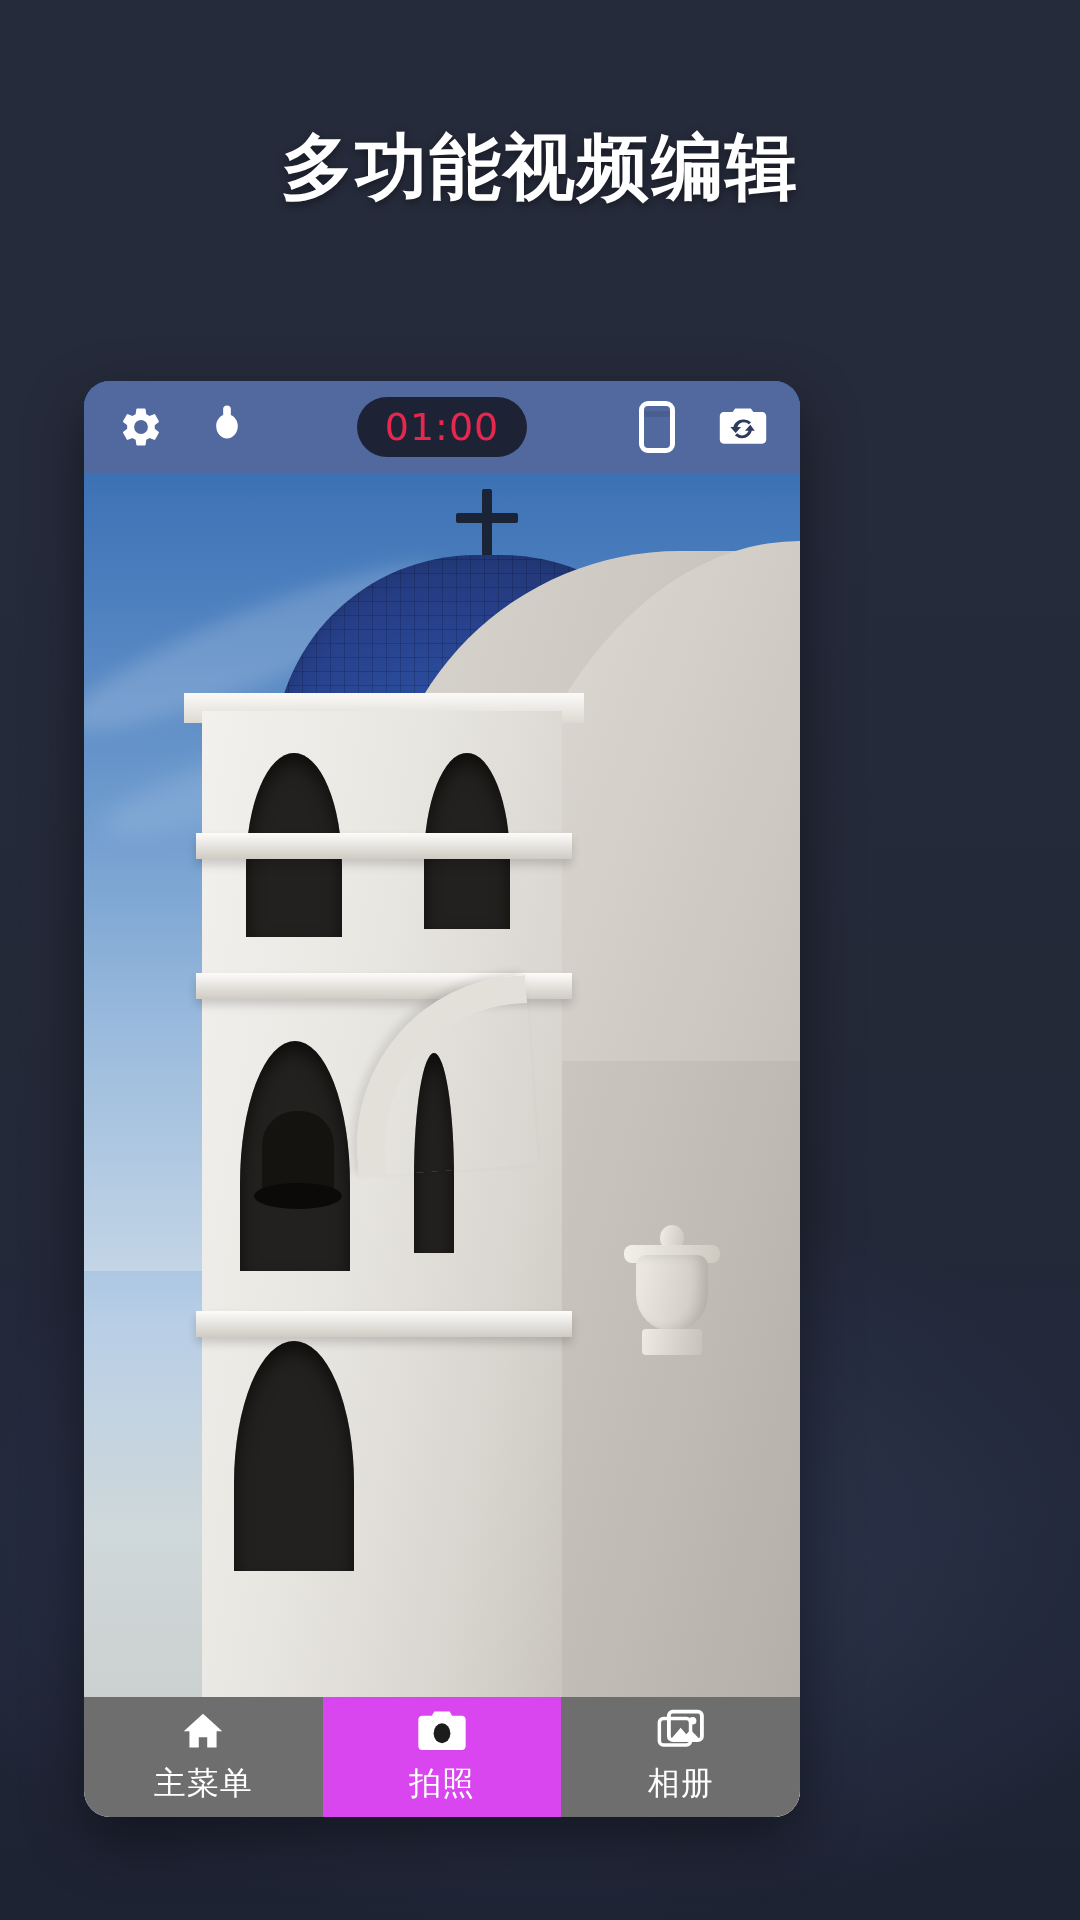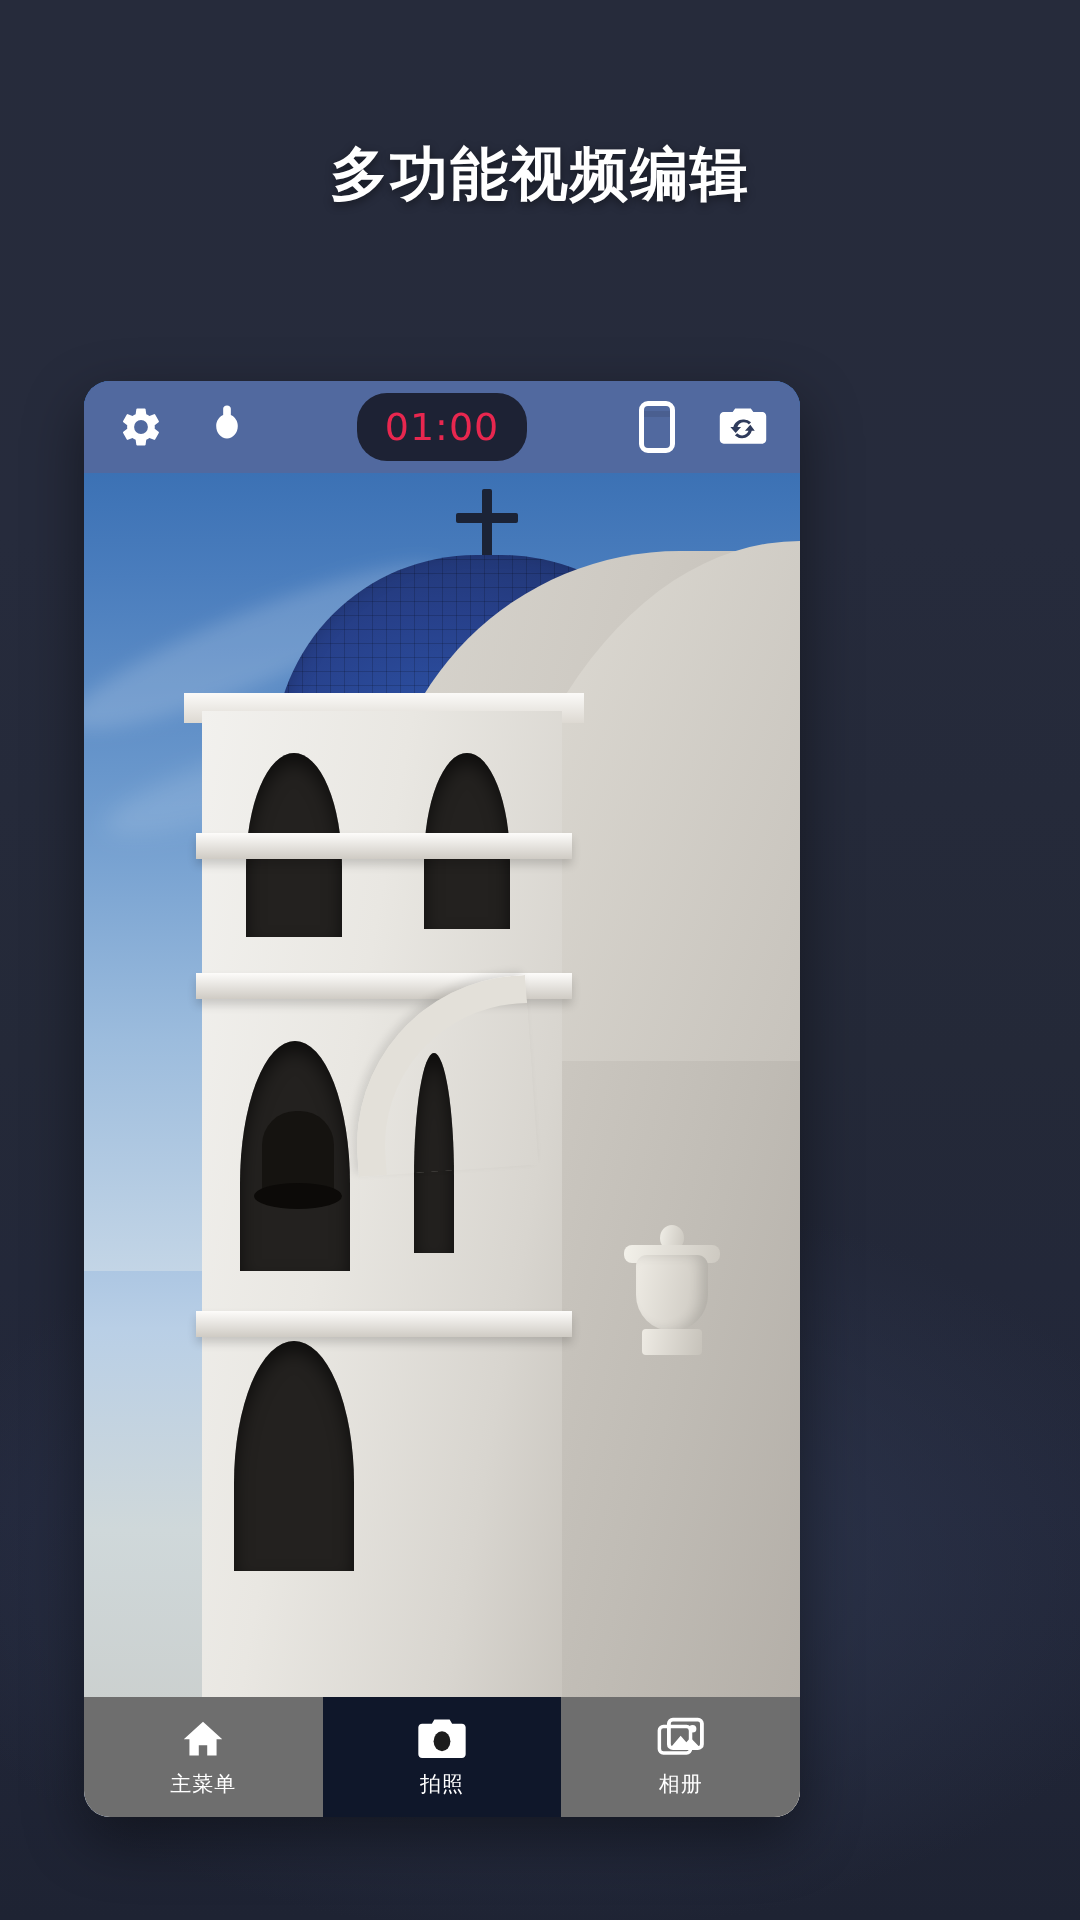--- a/index.html
+++ b/index.html
@@ -8,23 +8,23 @@
     font-family:"Liberation Sans","DejaVu Sans",sans-serif;
     background:#262b3c;
     background-image:
       radial-gradient(900px 520px at 50% 1560px, #2f3850 0%, rgba(47,56,80,0) 72%),
       linear-gradient(180deg,#262b3b 0%, #262b3c 28%, #242938 55%, #22273a 78%, #1e2333 100%);
     position:relative;
   }
 
   
   .headline{
-    position:absolute; top:136px; left:0; width:1080px;
+    position:absolute; top:120px; left:0; width:1080px;
     text-align:center;
-    font-size:58px; font-weight:bold; color:#ffffff;
+    font-size:72px; font-weight:bold; color:#ffffff;
     letter-spacing:2px;
     text-shadow:0 3px 10px rgba(0,0,0,.45);
   }
 
   
   .phone{
     position:absolute; left:84px; top:381px;
     width:716px; height:1436px;
     border-radius:26px;
     overflow:hidden;
@@ -44,21 +44,21 @@
     width:62px; height:62px;
     display:flex; align-items:center; justify-content:center;
     flex:0 0 auto;
   }
   .gap-a{ width:24px; }
   .spacer{ flex:1 1 auto; }
 
   .timer-pill{
     background:#1d2234;
     border-radius:30px;
-    height:68px; min-width:170px;
+    height:60px; min-width:170px;
     display:flex; align-items:center; justify-content:center;
     padding:0 26px;
   }
   .timer-pill span{
     color:#e8274f;
     font-size:38px;
     font-weight:500;
     letter-spacing:1px;
     font-family:"DejaVu Sans",sans-serif;
   }
@@ -239,23 +239,23 @@
     overflow:hidden;
   }
   .nav-item{
     flex:1 1 20%;
     display:flex; flex-direction:column;
     align-items:center; justify-content:center;
     gap:8px;
     background:#6e6e6e;
     color:#ffffff;
   }
-  .nav-item.dark{ background:#0f172a; }
+  .nav-item.dark{ background:#d946ef; }
   .nav-item.active{ background:#2eaae4; }
-  .nav-label{ font-size:21px; color:#ffffff; letter-spacing:1px; }
+  .nav-label{ font-size:32px; color:#ffffff; letter-spacing:1px; }
   .nav-ico{ width:52px; height:46px; display:flex; align-items:center; justify-content:center; }
 
   svg{ display:block; }
 </style>
 </head>
 <body>
 
 <div class="headline">多功能视频编辑</div>
 
 <div class="phone">

